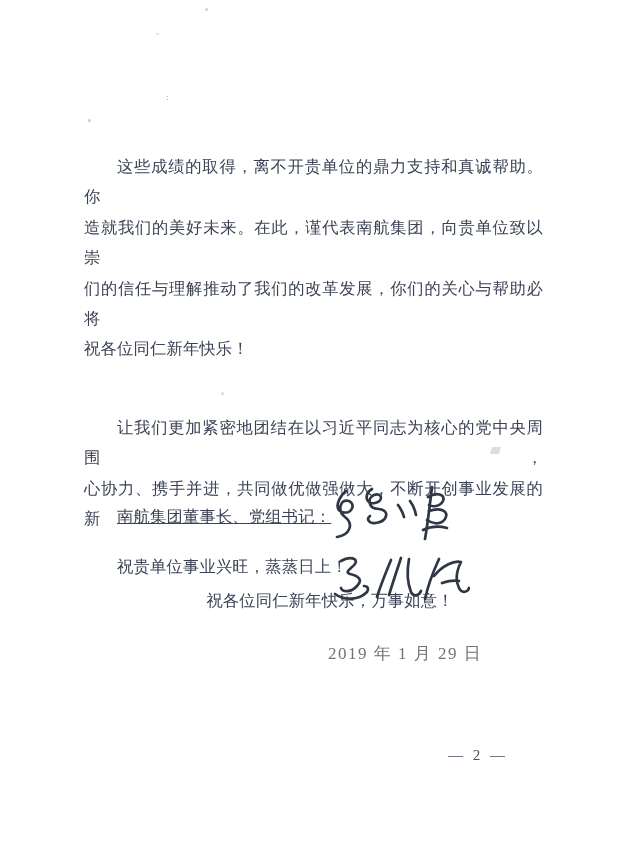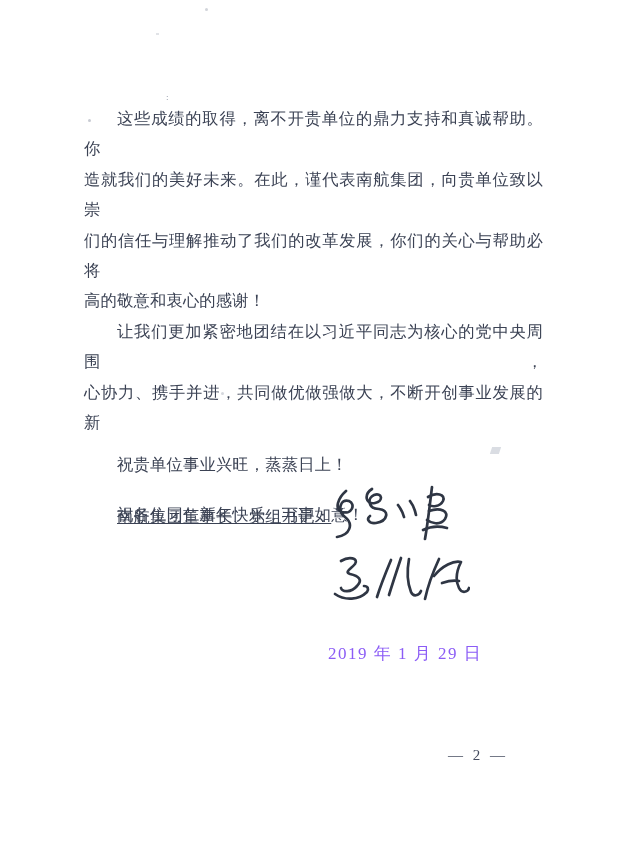--- a/index.html
+++ b/index.html
@@ -22,39 +22,39 @@
   .line{
     line-height:30.4px;
     white-space:nowrap;
   }
   .line.fill{
     white-space:normal;
     text-align:justify;
     text-align-last:justify;
   }
   .line.indent{padding-left:33px;}
-  .line.fill.indent{padding-left:0;text-indent:33px;}
-  .para-gap-lg{margin-top:12px;}
-  .para-gap-sm{margin-top:19px;}
+  .line.fill.indent{padding-left:0;text-indent:33px;margin-top:48px;}
+  .para-gap-lg{margin-top:18px;}
+  .para-gap-sm{margin-top:3px;text-align:center;}
   .sig-row{position:absolute;left:117px;}
   .sig-row-1{top:484px;width:420px;height:64px;}
   .sig-row-2{top:548px;width:420px;height:60px;}
   .sig-label{
     position:absolute;left:0;top:22px;
     font-size:16.3px;letter-spacing:0.2px;color:#3b4254;
     white-space:nowrap;
     text-decoration:underline;
   }
   .sig-svg{position:absolute;}
   .sig-svg-1{left:210px;top:0px;}
   .sig-svg-2{left:213px;top:4px;}
   .sig-stroke{fill:none;stroke:#2f3644;stroke-width:2.7;stroke-linecap:round;stroke-linejoin:round;}
   .date-line{
     position:absolute;left:328px;top:642px;
-    font-size:17px;letter-spacing:1.5px;color:#8b5cf6;
+    font-size:17px;letter-spacing:1.5px;color:#737373;
     white-space:nowrap;
   }
   .page-number{
     position:absolute;left:448px;top:747px;
     font-size:15px;letter-spacing:3px;color:#444b5e;
     white-space:nowrap;
   }
   
   .speck{position:absolute;}
   .speck-colon{left:166px;top:92px;font-size:9px;color:#7b8294;line-height:10px;}
@@ -75,21 +75,21 @@
   <div class="speck speck-gray"></div>
   <div class="speck speck-dot-c"></div>
   <div class="speck speck-dot-d"></div>
 
   <div class="body-text">
 
     <div>
       <div class="line fill indent">这些成绩的取得，离不开贵单位的鼎力支持和真诚帮助。你</div>
       <div class="line fill">造就我们的美好未来。在此，谨代表南航集团，向贵单位致以崇</div>
       <div class="line fill">们的信任与理解推动了我们的改革发展，你们的关心与帮助必将</div>
-      <div class="line">高的敬意和衷心的感谢！</div>
+      <div class="line">祝各位同仁新年快乐！</div>
     </div>
 
     <div>
       <div class="line fill indent">让我们更加紧密地团结在以习近平同志为核心的党中央周围，</div>
       <div class="line fill">心协力、携手并进，共同做优做强做大，不断开创事业发展的新</div>
     </div>
 
     <div class="para-gap-lg">
       <div class="line indent">祝贵单位事业兴旺，蒸蒸日上！</div>
     </div>

